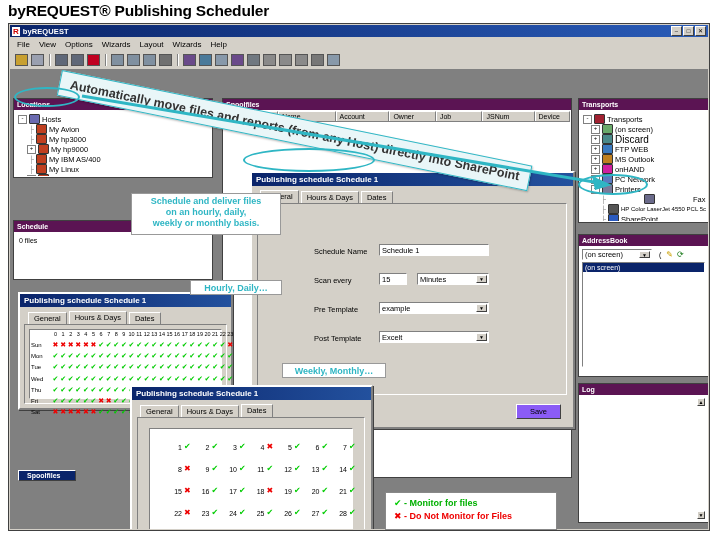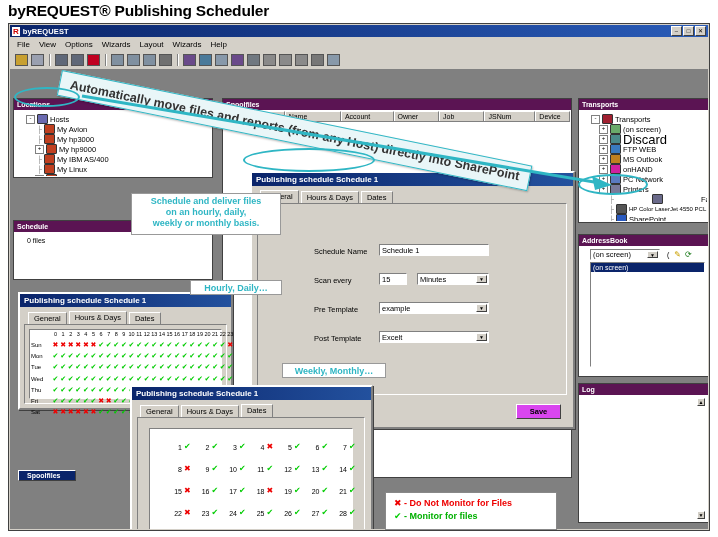--- a/index.html
+++ b/index.html
@@ -42,21 +42,21 @@
   
   .workspace{position:absolute;left:1px;top:46px;right:1px;bottom:1px;
              background:#808080;overflow:hidden;}
 
   
   .panel{position:absolute;background:#fff;border:1px solid #404040;box-sizing:border-box;}
   .panel-hd{height:11px;background:#5b1453;display:flex;align-items:center;
             padding-left:3px;}
   .panel-hd-txt{color:#fff;font-weight:bold;font-size:7px;}
   .panel-body{position:absolute;left:1px;right:1px;top:12px;bottom:1px;background:#fff;
-              overflow:hidden;padding-left:8px;}
+              overflow:hidden;}
 
   
   .tree{padding:3px 2px 0 3px;}
   .tnode{display:flex;align-items:center;height:10px;white-space:nowrap;font-size:7.5px;}
   .tbox{width:7px;height:7px;border:1px solid #808080;background:#fff;font-size:6px;
         line-height:5px;text-align:center;margin-right:2px;color:#000;flex:0 0 auto;}
   .tline{width:9px;flex:0 0 auto;color:#808080;font-size:7px;text-align:center;}
   .ticon{width:9px;height:8px;margin-right:2px;flex:0 0 auto;border-radius:1px;}
   .tlabel{font-size:7.5px;color:#000;}
 
@@ -90,23 +90,23 @@
           border-bottom-color:#fff;font-size:7.5px;padding:1px 2px;box-sizing:border-box;
           color:#000;overflow:hidden;white-space:nowrap;}
   .combo{background:#fff;border:1px solid #808080;border-right-color:#fff;
          border-bottom-color:#fff;font-size:7.5px;box-sizing:border-box;
          display:flex;align-items:center;position:relative;color:#000;}
   .combo span.v{padding-left:2px;}
   .combo .arrow{position:absolute;right:1px;top:1px;bottom:1px;width:11px;
                 background:#d4d0c8;border:1px solid #fff;border-right-color:#404040;
                 border-bottom-color:#404040;display:flex;align-items:center;
                 justify-content:center;font-size:5px;box-sizing:border-box;}
-  .btn{background:#d946ef;border:1px solid #fff;border-right-color:#404040;
+  .btn{background:#8b5cf6;border:1px solid #fff;border-right-color:#404040;
        border-bottom-color:#404040;font-size:7.5px;display:flex;align-items:center;
-       justify-content:center;box-sizing:border-box;color:#000;font-weight:bold;}
+       justify-content:center;box-sizing:border-box;color:#000;}
 
   
   .mk{font-weight:bold;line-height:1;}
   .ok{color:#00cc00;}
   .no{color:#ee0000;}
 
   
   .hg{position:relative;font-size:5.5px;}
   .hg-hour{position:absolute;text-align:center;width:8px;color:#000;font-size:5.5px;}
   .hg-day{position:absolute;font-size:6px;color:#000;}
@@ -311,21 +311,21 @@
               <span class="tlabel">Transports</span>
             </div>
             <div class="tnode" style="padding-left: 8px;">
               <span class="tbox">+</span>
               <span class="ticon" style="background: rgb(106, 170, 106); border: 1px solid rgb(51, 51, 51);"></span>
               <span class="tlabel" style="font-size: 7.5px;">(on screen)</span>
             </div>
             <div class="tnode" style="padding-left: 8px;">
               <span class="tbox">+</span>
               <span class="ticon" style="background: rgb(74, 138, 138); border: 1px solid rgb(51, 51, 51);"></span>
-              <span class="tlabel" style="font-size: 13px;">Discard</span>
+              <span class="tlabel" style="font-size: 10px;">Discard</span>
             </div>
             <div class="tnode" style="padding-left: 8px;">
               <span class="tbox">+</span>
               <span class="ticon" style="background: rgb(58, 122, 192); border: 1px solid rgb(51, 51, 51);"></span>
               <span class="tlabel" style="font-size: 7.5px;">FTP  WEB</span>
             </div>
             <div class="tnode" style="padding-left: 8px;">
               <span class="tbox">+</span>
               <span class="ticon" style="background: rgb(192, 128, 32); border: 1px solid rgb(51, 51, 51);"></span>
               <span class="tlabel" style="font-size: 7.5px;">MS Outlook</span>
@@ -795,20 +795,20 @@
 <div class="callout" style="left:131px;top:193px;width:150px;height:42px;white-space:pre-line;">Schedule and deliver files
 on an hourly,  daily,
 weekly or monthly basis.</div>
 
 <div class="callout" style="left:190px;top:280px;width:92px;height:15px;font-size:9px;line-height:11px;">Hourly, Daily…</div>
 
 <div class="callout" style="left:282px;top:363px;width:104px;height:15px;font-size:9px;line-height:11px;">Weekly, Monthly…</div>
 
 <div class="legend" style="left:385px;top:492px;width:172px;height:38px;">
   <div>
+    <span class="ok">✔</span>
+    <span style="color:#00b000;">- Monitor  for files</span>
+  </div>
+  <div>
     <span class="no">✖</span>
     <span style="color:#ee0000;">- Do Not Monitor for Files</span>
   </div>
-  <div>
-    <span class="ok">✔</span>
-    <span style="color:#00b000;">- Monitor  for files</span>
-  </div>
 </div>
 
 </body></html>

